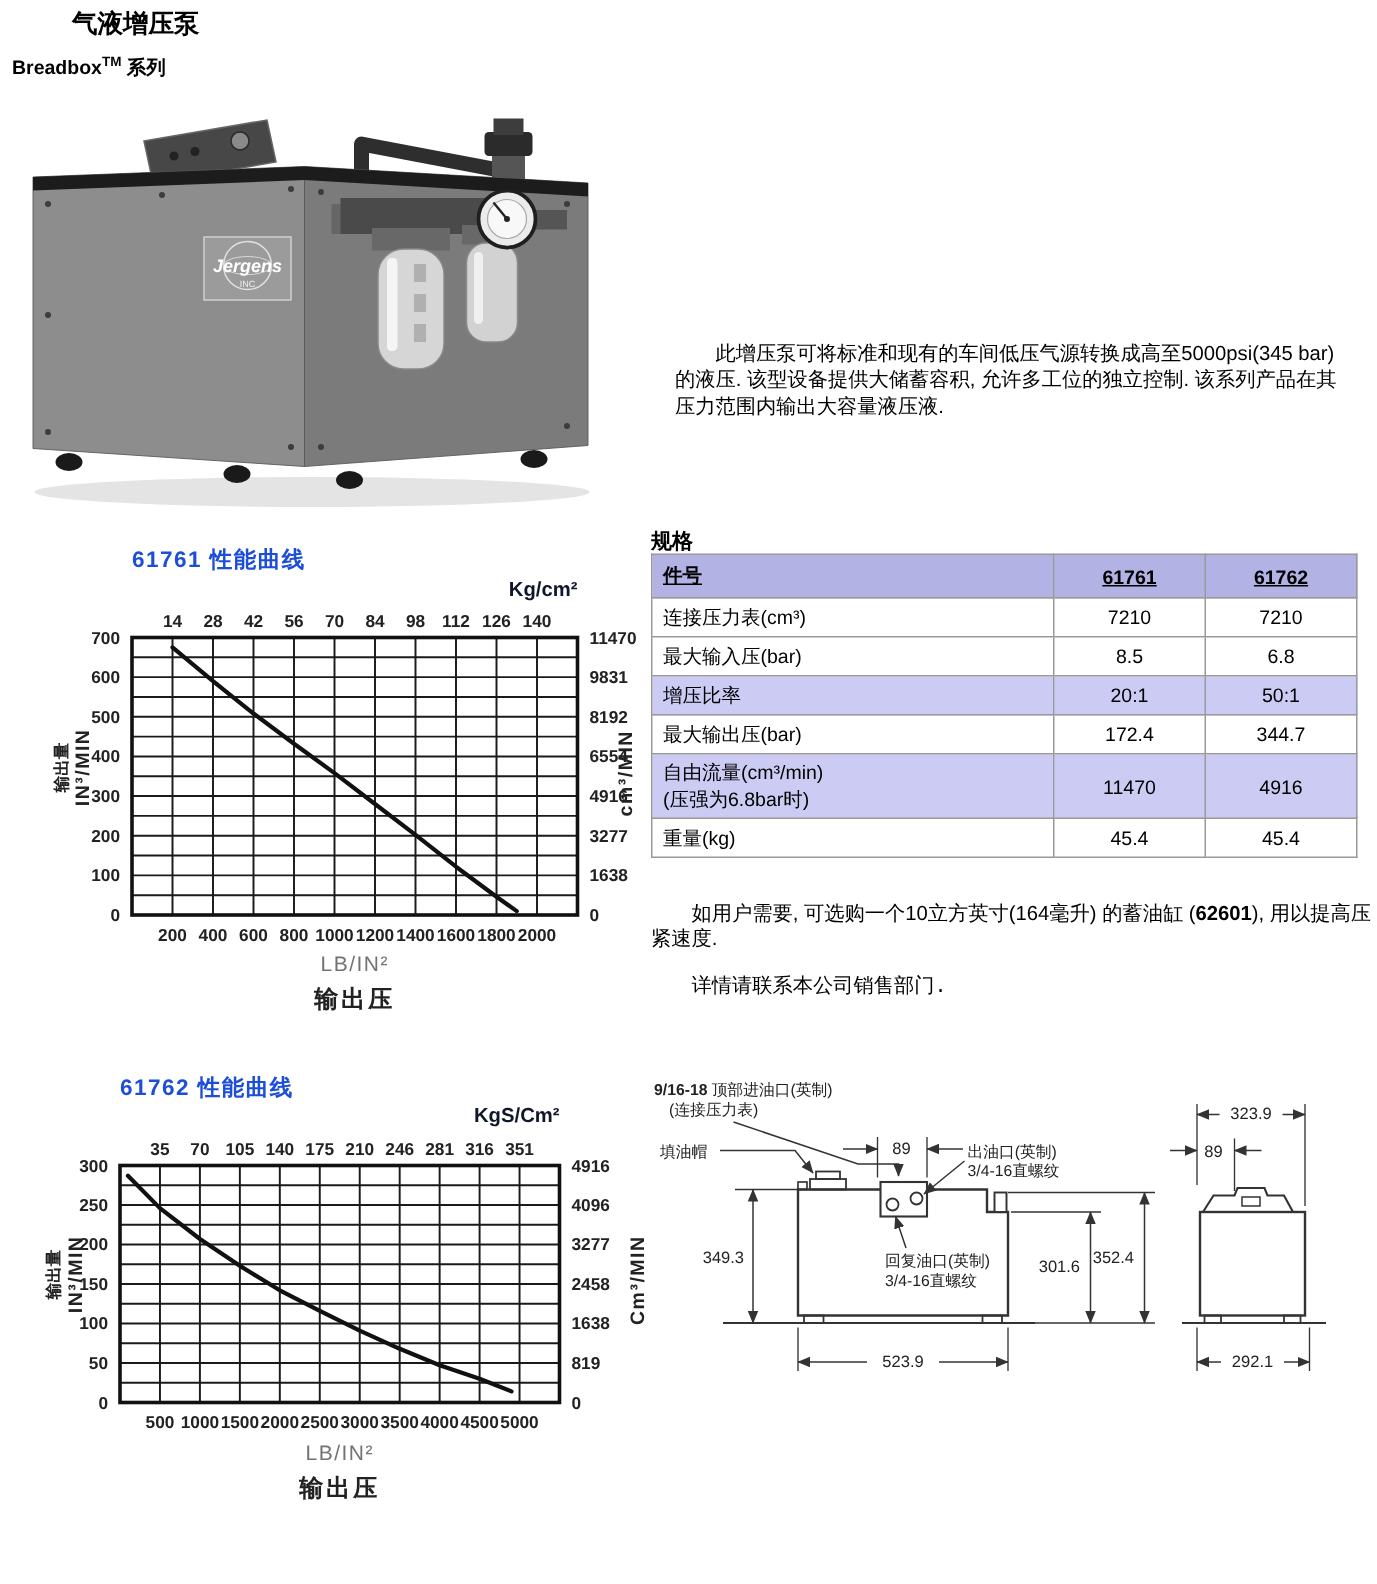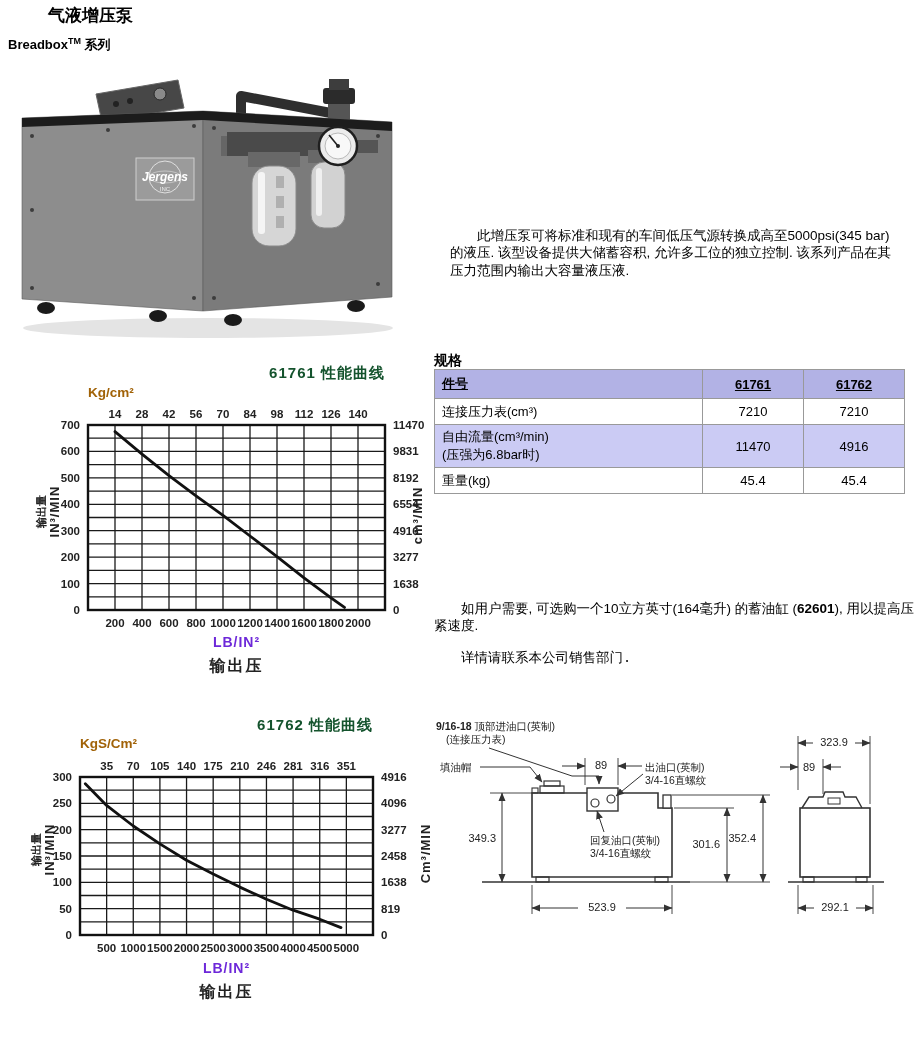--- a/index.html
+++ b/index.html
@@ -18,23 +18,23 @@
   .specs-heading{left:434px;top:352px;font-size:14px;font-weight:bold;}
   table.specs{left:434px;top:369px;border-collapse:collapse;width:471px;table-layout:fixed;}
   table.specs th,table.specs td{border:1px solid var(--tbl-border);font-size:13px;padding:3px 7px;}
   table.specs th{background:var(--hdr-bg);text-align:left;font-weight:bold;height:22px;text-decoration:underline;}
   table.specs th.val,table.specs td.val{text-align:center;width:86px;}
   table.specs td{height:19px;}
   table.specs tr.alt td{background:var(--alt-bg);}
   .note{left:434px;top:600px;width:482px;font-size:13.5px;line-height:1.28;text-indent:2em;}
   .note2{top:650px;font-family:Liberation Mono, monospace;}
   .chart{overflow:visible;}
-  .chart .ctitle{position:absolute;text-align:right;font-size:15px;font-weight:600;color:#14532d;letter-spacing:1px;}
-  .chart .csub{position:absolute;text-align:left;font-size:13.5px;font-weight:600;color:#a16207;}
-  .chart .xl1{position:absolute;text-align:center;font-size:14px;font-weight:700;color:#6d28d9;letter-spacing:1px;}
+  .chart .ctitle{position:absolute;text-align:left;font-size:15px;font-weight:600;color:#1d4ed8;letter-spacing:1px;}
+  .chart .csub{position:absolute;text-align:right;font-size:13.5px;font-weight:600;color:#0f172a;}
+  .chart .xl1{position:absolute;text-align:center;font-size:14px;font-weight:400;color:#737373;letter-spacing:1px;}
   .chart .xl2{position:absolute;text-align:center;font-size:16px;font-weight:600;color:#222;letter-spacing:2px;}
   .chart .yl{position:absolute;width:120px;text-align:center;transform:rotate(-90deg);color:#222;line-height:1.05;}
   .chart .yl .l1{font-size:11px;font-weight:600;display:block;}
   .chart .yl .l2{font-size:13px;font-weight:600;display:block;letter-spacing:1px;}
   .chart .yr{position:absolute;width:100px;text-align:center;transform:rotate(-90deg);font-size:13px;font-weight:600;color:#222;letter-spacing:1px;}
   svg text{font-family:"Liberation Sans","DejaVu Sans",sans-serif;}
   .drw text{fill:#222;}
 </style>
 </head>
 <body style="--hdr-bg: #b2b2e5; --alt-bg: #cbcbf4; --tbl-border: #999999;">
@@ -131,20 +131,41 @@
       <th class="val">61762</th>
     </tr>
   </thead>
   <tbody>
       <tr>
         <td>
           <div>连接压力表(cm³)</div>
         </td>
         <td class="val">7210</td>
         <td class="val">7210</td>
+      </tr>
+      <tr>
+        <td>
+          <div>最大输入压(bar)</div>
+        </td>
+        <td class="val">8.5</td>
+        <td class="val">6.8</td>
+      </tr>
+      <tr class="alt">
+        <td>
+          <div>增压比率</div>
+        </td>
+        <td class="val">20:1</td>
+        <td class="val">50:1</td>
+      </tr>
+      <tr>
+        <td>
+          <div>最大输出压(bar)</div>
+        </td>
+        <td class="val">172.4</td>
+        <td class="val">344.7</td>
       </tr>
       <tr class="alt">
         <td>
           <div>自由流量(cm³/min)</div>
           <div>(压强为6.8bar时)</div>
         </td>
         <td class="val">11470</td>
         <td class="val">4916</td>
       </tr>
       <tr>

